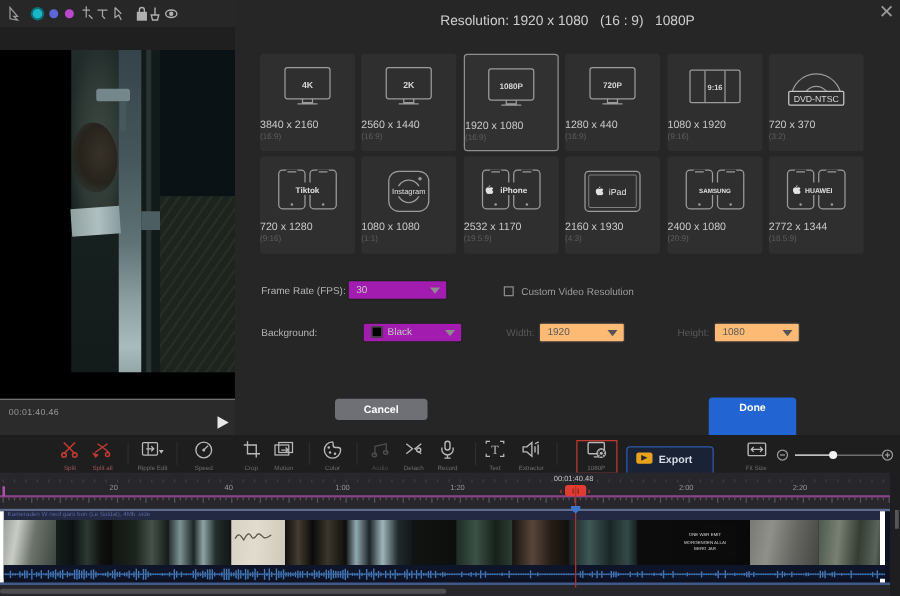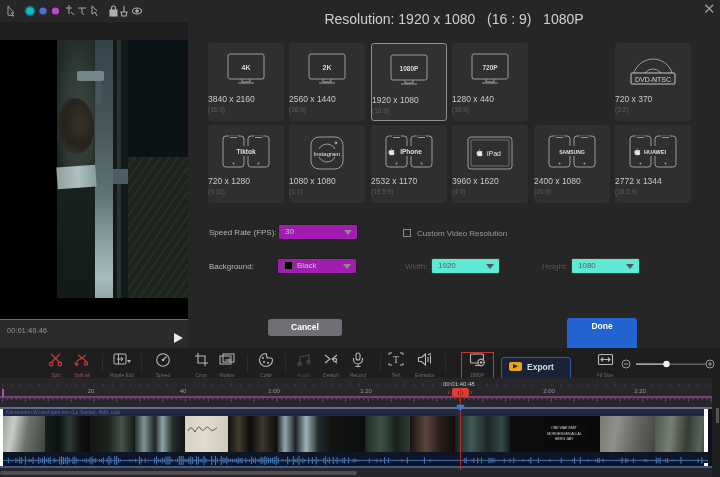--- a/index.html
+++ b/index.html
@@ -6,31 +6,31 @@
 #stage{position:relative;width:720px;height:477px}
 
 #tltb{left:0;top:0;width:188px;height:22px;background:#272727}
 #tlgap{left:0;top:22px;width:188px;height:18px;background:#1f1f1f}
 
 #prev{left:0;top:40px;width:188px;height:279px;background:#000;overflow:hidden}
 #pbar{left:0;top:319px;width:188px;height:29px;background:#2b2b2b;border-top:1px solid #6f6f6f}
 #pbar .t{position:absolute;left:7px;top:7px;font-size:7px;color:#9a9a9a;letter-spacing:.3px}
 
 #dlg{left:188px;top:0;width:532px;height:348px;background:#262626}
-#dlg .hdr{position:absolute;left:0;top:11px;width:532px;text-align:center;font-size:14px;color:#cfcfcf}
+#dlg .hdr{position:absolute;left:0;top:11px;width:532px;text-align:center;font-size:11px;color:#cfcfcf}
 #dlg .x{position:absolute;left:515px;top:0px;font-size:15px;color:#999}
 .tile{position:absolute;width:76px;height:78px;background:#2f2f2f;border-radius:3px;text-align:left}
 .tile.sel{border:1px solid #8f8f8f;background:#313131}
 .tile .res{position:absolute;left:0;top:51px;width:100%;font-size:8.5px;color:#c9c9c9}
 .tile .rat{position:absolute;left:0;top:63px;width:100%;font-size:6.5px;color:#5e5e5e}
 .tile svg{position:absolute;left:50%;top:10px;transform:translateX(-50%)}
 .flab{position:absolute;font-size:8px;color:#b5b5b5}
 .dd{position:absolute;width:80px;height:16px;background:#a21caf;border:1px solid #202020;border-radius:2px;font-size:8px;color:#c8c8c8;line-height:14px;padding-left:6px}
 .dd .ar{position:absolute;right:5px;top:5px;width:0;height:0;border-left:4px solid transparent;border-right:4px solid transparent;border-top:5px solid #8d8d8d}
-.dis{color:#5a5a5a;background:#5eead4;border:1px solid #383838}
+.dis{color:#5a5a5a;background:#fdba74;border:1px solid #383838}
 .dis .ar{border-top-color:#555}
 .btn{position:absolute;border-radius:3px;font-size:8.5px;font-weight:bold;color:#fff;text-align:center}
 
 #tb{left:0;top:348px;width:720px;height:30px;background:#1e1e1e}
 .ti{position:absolute;top:4px;width:40px;text-align:center}
 .ti .lb{position:absolute;top:19.5px;left:0;width:100%;font-size:5px;color:#6e6e6e;white-space:nowrap}
 .ti svg{display:inline-block}
 
 #tl{left:0;top:378px;width:720px;height:99px;background:#27272b}
 .rlab{position:absolute;top:10px;width:28px;text-align:center;font-size:6px;color:#96969e}
@@ -118,20 +118,30 @@
       </div>
 <div class="tile" style="left:264px;top:43px">
         <svg width="44" height="34">
           <rect x="4" y="1" width="36" height="25" rx="2" fill="none" stroke="#9c9c9c" stroke-width="1"></rect>
           <text x="22" y="17" text-anchor="middle" font-size="6.5" font-weight="bold" fill="#d8d8d8" font-family="Liberation Sans">720P</text>
           <path d="M18 26 v3 h8 v-3 M14 30 h16" stroke="#9c9c9c" stroke-width="1" fill="none"></path>
         </svg>
         <div class="res">1280 x 440</div>
         <div class="rat">(16:9)</div>
       </div>
+<div class="tile" style="left:346px;top:43px">
+        <svg width="44" height="34">
+          <rect x="2" y="3" width="40" height="26" rx="1.5" fill="none" stroke="#9c9c9c" stroke-width="1"></rect>
+          <line x1="14" y1="3.5" x2="14" y2="29" stroke="#9c9c9c" stroke-width="1"></line>
+          <line x1="30" y1="3.5" x2="30" y2="29" stroke="#9c9c9c" stroke-width="1"></line>
+          <text x="22" y="19" text-anchor="middle" font-size="6" font-weight="bold" fill="#d8d8d8" font-family="Liberation Sans">9:16</text>
+        </svg>
+        <div class="res">1080 x 1920</div>
+        <div class="rat">(9:16)</div>
+      </div>
 <div class="tile" style="left:427px;top:43px">
         <svg width="54" height="34">
           <path d="M7 26 a20 20 0 0 1 40 0" fill="none" stroke="#9c9c9c" stroke-width="1"></path>
           <path d="M17 26 a10 10 0 0 1 20 0" fill="none" stroke="#9c9c9c" stroke-width="1"></path>
           <path d="M22 26 a5 5 0 0 1 10 0" fill="none" stroke="#9c9c9c" stroke-width="1"></path>
           <rect x="5" y="20" width="44" height="11" rx="1" fill="#2f2f2f" stroke="#c8c8c8" stroke-width="1"></rect>
           <text x="27" y="28.5" text-anchor="middle" font-size="7" fill="#d8d8d8" font-family="Liberation Sans">DVD-NTSC</text>
         </svg>
         <div class="res">720 x 370</div>
         <div class="rat">(3:2)</div>
@@ -176,21 +186,21 @@
         <div class="res">2532 x 1170</div>
         <div class="rat">(19.5:9)</div>
       </div>
 <div class="tile" style="left:264px;top:125px">
         <svg width="50" height="36">
           <rect x="3" y="2" width="44" height="32" rx="3" fill="none" stroke="#9c9c9c" stroke-width="1"></rect>
           <rect x="6" y="5" width="38" height="26" rx="1" fill="none" stroke="#8a8a8a" stroke-width="0.7"></rect>
           <path d="M-8.2 -1.1 c0 -1.9 1.3 -2.9 2.4 -2.9 c0.7 0 1.2 0.35 1.6 0.35 c0.4 0 1 -0.35 1.7 -0.35 c0.9 0 1.6 0.45 2 1.1 c-1.1 0.7 -1.3 2.5 0.2 3.3 c-0.3 0.9 -1.1 2.4 -2 2.4 c-0.6 0 -0.8 -0.35 -1.6 -0.35 c-0.8 0 -1.1 0.35 -1.7 0.35 c-1.2 0 -2.6 -2.3 -2.6 -3.85 Z M-5.1 -4.4 c0.9 -0.05 1.7 -0.85 1.6 -1.8 c-0.9 0.1 -1.7 0.95 -1.6 1.8 Z" fill="#e2e2e2" transform="translate(18,19) scale(0.78)"></path>
           <text x="29" y="21" text-anchor="middle" font-size="7" fill="#e8e8e8" font-family="Liberation Sans">iPad</text>
         </svg>
-        <div class="res">3960 x 1620</div>
+        <div class="res">2160 x 1930</div>
         <div class="rat">(4:3)</div>
       </div>
 <div class="tile" style="left:346px;top:125px">
         <svg width="50" height="34">
           <rect x="2" y="1" width="21" height="31" rx="3" fill="none" stroke="#9c9c9c" stroke-width="1"></rect>
           <rect x="27" y="1" width="21" height="31" rx="3" fill="none" stroke="#9c9c9c" stroke-width="1"></rect>
           <path d="M8 1.5 h9 M33 1.5 h9" stroke="#2f2f2f" stroke-width="2"></path>
           <path d="M9 2.5 h7 M34 2.5 h7" stroke="#9c9c9c" stroke-width="1"></path>
           <circle cx="12.5" cy="28.5" r="1" fill="#9c9c9c"></circle>
           <circle cx="37.5" cy="28.5" r="1" fill="#9c9c9c"></circle>
@@ -209,24 +219,24 @@
           <circle cx="12.5" cy="28.5" r="1" fill="#9c9c9c"></circle>
           <circle cx="37.5" cy="28.5" r="1" fill="#9c9c9c"></circle>
           <rect x="6" y="11" width="38" height="10" fill="#2f2f2f"></rect>
           <path d="M-8.2 -1.1 c0 -1.9 1.3 -2.9 2.4 -2.9 c0.7 0 1.2 0.35 1.6 0.35 c0.4 0 1 -0.35 1.7 -0.35 c0.9 0 1.6 0.45 2 1.1 c-1.1 0.7 -1.3 2.5 0.2 3.3 c-0.3 0.9 -1.1 2.4 -2 2.4 c-0.6 0 -0.8 -0.35 -1.6 -0.35 c-0.8 0 -1.1 0.35 -1.7 0.35 c-1.2 0 -2.6 -2.3 -2.6 -3.85 Z M-5.1 -4.4 c0.9 -0.05 1.7 -0.85 1.6 -1.8 c-0.9 0.1 -1.7 0.95 -1.6 1.8 Z" fill="#e2e2e2" transform="translate(12.77,18) scale(0.78)"></path>
           <text x="27" y="19" text-anchor="middle" font-size="5.5" font-weight="bold" fill="#e0e0e0" font-family="Liberation Sans">HUAWEI</text>
         </svg>
         <div class="res">2772 x 1344</div>
         <div class="rat">(18.5:9)</div>
       </div>
 
-  <div class="flab" style="left:21px;top:228px">Speed Rate (FPS):</div>
+  <div class="flab" style="left:21px;top:228px">Frame Rate (FPS):</div>
   <div class="dd" style="left:90px;top:224px">30<span class="ar"></span></div>
   <div class="flab" style="left:21px;top:262px">Background:</div>
-  <div class="dd" style="left:89px;top:258px"><span style="display:inline-block;width:9px;height:9px;background:#000;border:1px solid #555;vertical-align:-1.5px;margin-right:4px"></span>Black<span class="ar"></span></div>
+  <div class="dd" style="left:102px;top:258px"><span style="display:inline-block;width:9px;height:9px;background:#000;border:1px solid #555;vertical-align:-1.5px;margin-right:4px"></span>Black<span class="ar"></span></div>
   <div class="abs" style="left:215px;top:229px;width:8px;height:8px;border:1px solid #8a8a8a;background:#262626"></div>
   <div class="flab" style="left:229px;top:229px;color:#9b9b9b">Custom Video Resolution</div>
   <div class="flab" style="left:217px;top:262px;color:#585858">Width:</div>
   <div class="dd dis" style="left:243px;top:258px;width:69px">1920<span class="ar"></span></div>
   <div class="flab" style="left:354px;top:262px;color:#585858">Height:</div>
   <div class="dd dis" style="left:383px;top:258px;width:69px">1080<span class="ar"></span></div>
   <div class="btn" style="left:80px;top:319px;width:74px;height:17px;line-height:17px;background:#6e7076">Cancel</div>
   <div class="btn" style="left:379px;top:318px;width:70px;height:35px;line-height:17px;background:#2264d1">Done</div>
 </div>
 

